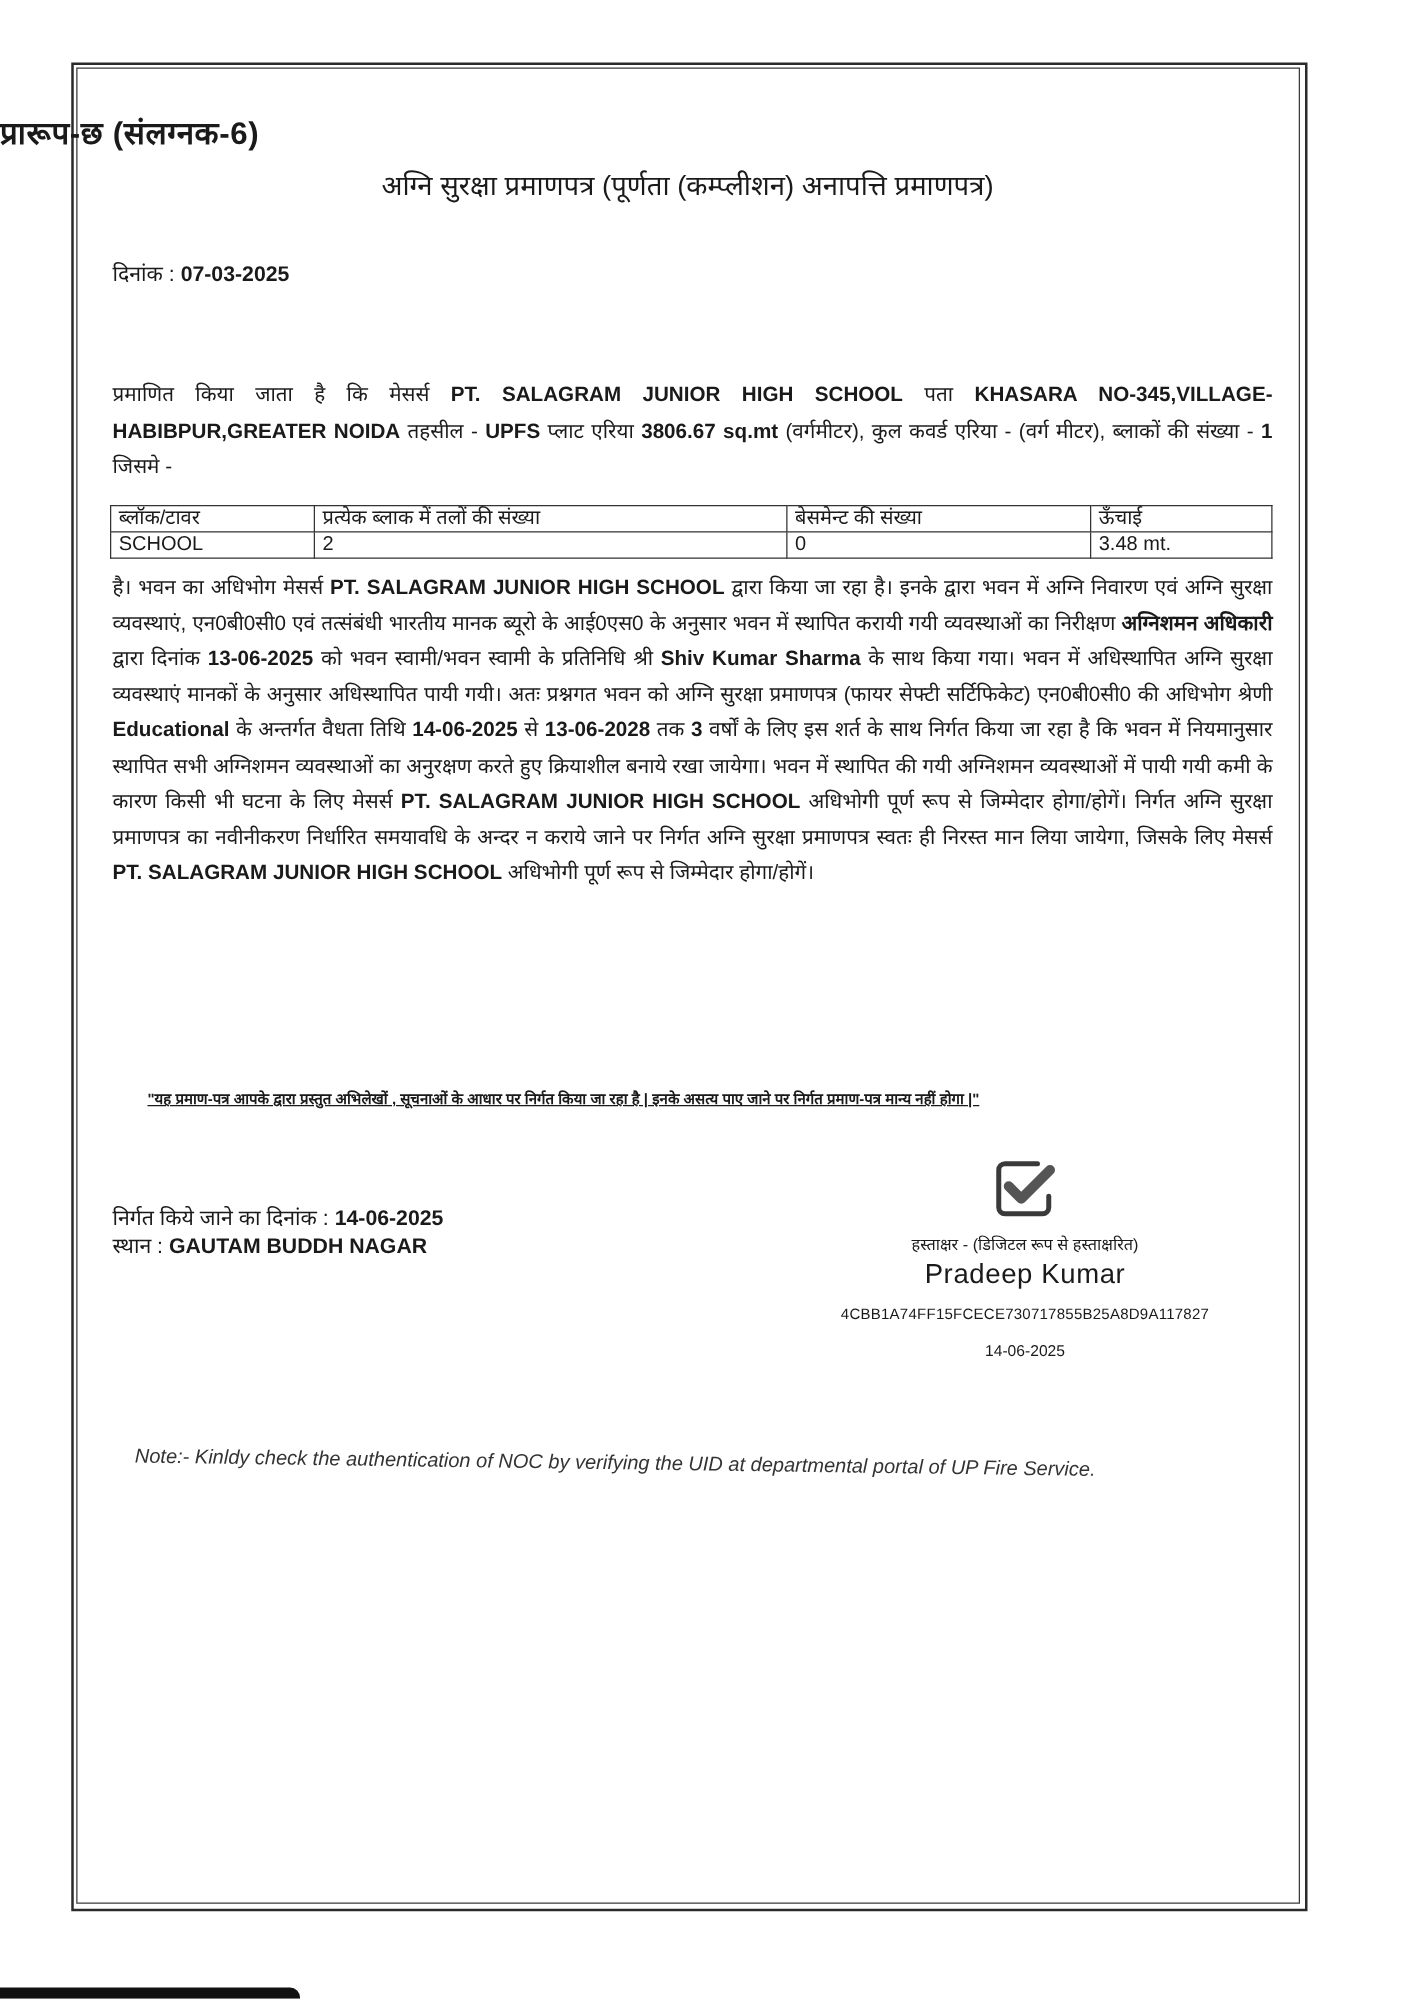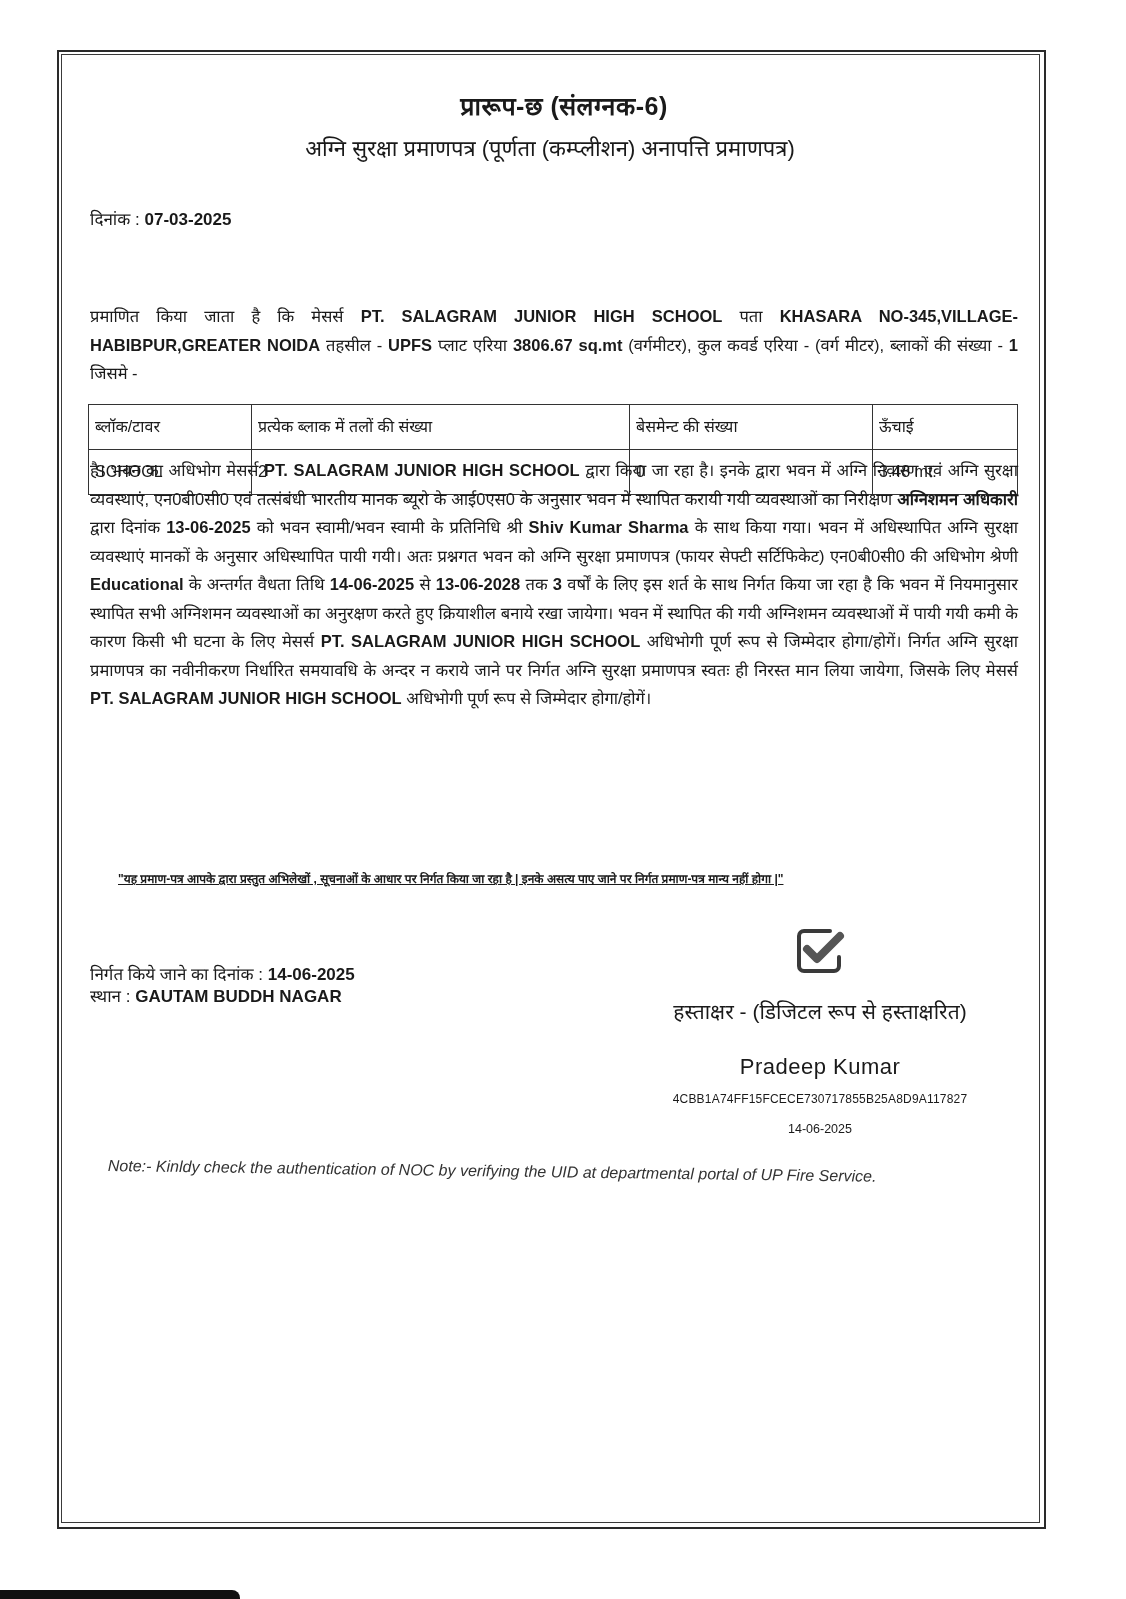--- a/index.html
+++ b/index.html
@@ -9,52 +9,52 @@
     }
     .frame-outer {
       position: absolute; left: 57px; top: 50px; width: 985px; height: 1475px;
       border: 2px solid #2a2a2a;
     }
     .frame-inner {
       position: absolute; left: 61px; top: 54px; width: 977px; height: 1467px;
       border: 1px solid #3a3a3a;
     }
     .title-1 {
-      position: absolute; left: 0; top: 88px; width: 1100px; text-align: center;
-      font-size: 25px; font-weight: bold; letter-spacing: 0.5px; margin-left: 14px;
+      position: absolute; left: 0; top: 88px; width: 1100px; text-align: left;
+      font-size: 25px; font-weight: bold; letter-spacing: 0.5px;
     }
     .title-2 {
       position: absolute; left: 0; top: 132px; width: 1100px; text-align: center;
       font-size: 22px;
     }
     .meta { position: absolute; left: 90px; top: 207px; font-size: 17px; line-height: 26px; }
     .meta b { font-weight: bold; }
     .para {
       position: absolute; left: 90px; width: 928px; font-size: 16.5px; line-height: 28.5px;
       text-align: justify;
     }
     .para b { font-weight: bold; }
     .p1 { top: 302px; }
     .block-table {
       position: absolute; left: 88px; top: 404px; width: 930px; border-collapse: collapse;
       font-size: 16px;
     }
     .block-table td {
-      border: 1px solid #333; padding: 12px 6px; height: 20px; vertical-align: top; line-height: 20px;
+      border: 1px solid #333; padding: 0 6px; height: 20px; vertical-align: top; line-height: 20px;
     }
     .p2 { top: 456px; }
     .disclaimer {
       position: absolute; left: 118px; top: 870px; width: 850px; font-size: 12px;
       font-weight: bold; text-decoration: underline;
     }
     .issue-info { position: absolute; left: 90px; top: 964px; font-size: 17px; line-height: 22px; font-weight: bold; }
     .sig-block { position: absolute; left: 640px; top: 925px; width: 360px; text-align: center; }
     .sig-check { display: inline-block; width: 52px; height: 52px; }
-    .sig-label { font-size: 21px; margin-top: 16px; }
-    .sig-name { font-size: 22px; margin-top: 29px; letter-spacing: 0.5px; }
+    .sig-label { font-size: 13px; margin-top: 4px; }
+    .sig-name { font-size: 22px; margin-top: 2px; letter-spacing: 0.5px; }
     .sig-hash { font-size: 12px; margin-top: 12px; letter-spacing: 0.2px; }
     .sig-date { font-size: 12.5px; margin-top: 16px; }
     .note {
       position: absolute; left: 108px; top: 1157px; font-size: 16px; font-style: italic; color: #333;
       transform: rotate(0.8deg); transform-origin: left top;
     }
     .bottom-shadow {
       position: absolute; left: 0; top: 1590px; width: 240px; height: 9px; background: #111;
       border-radius: 0 8px 0 0;
     }

